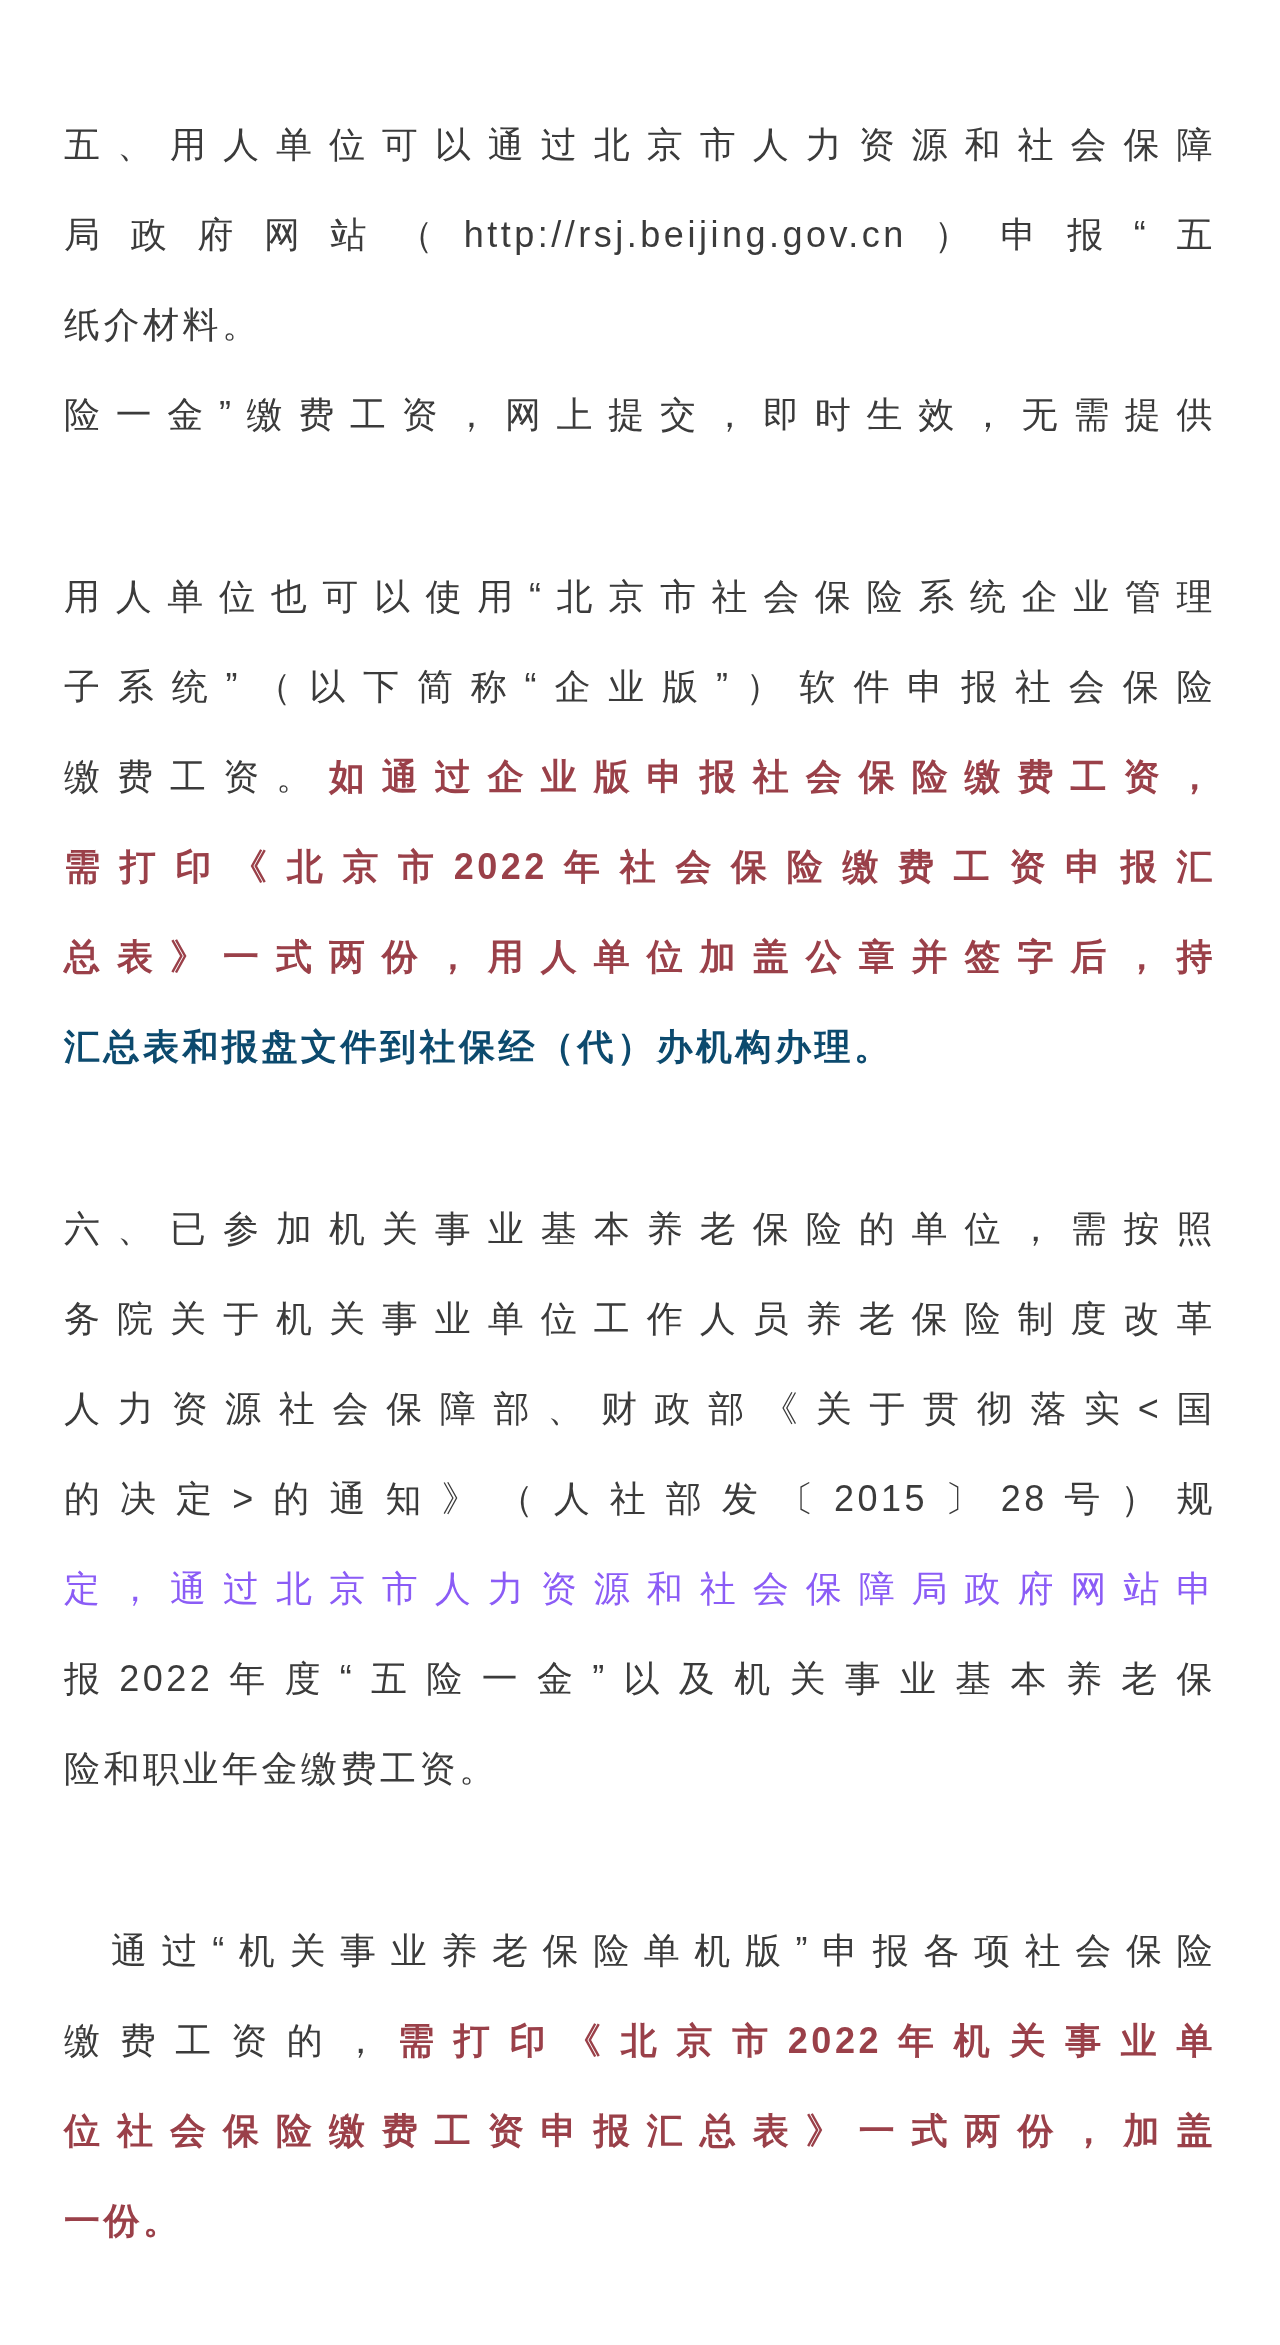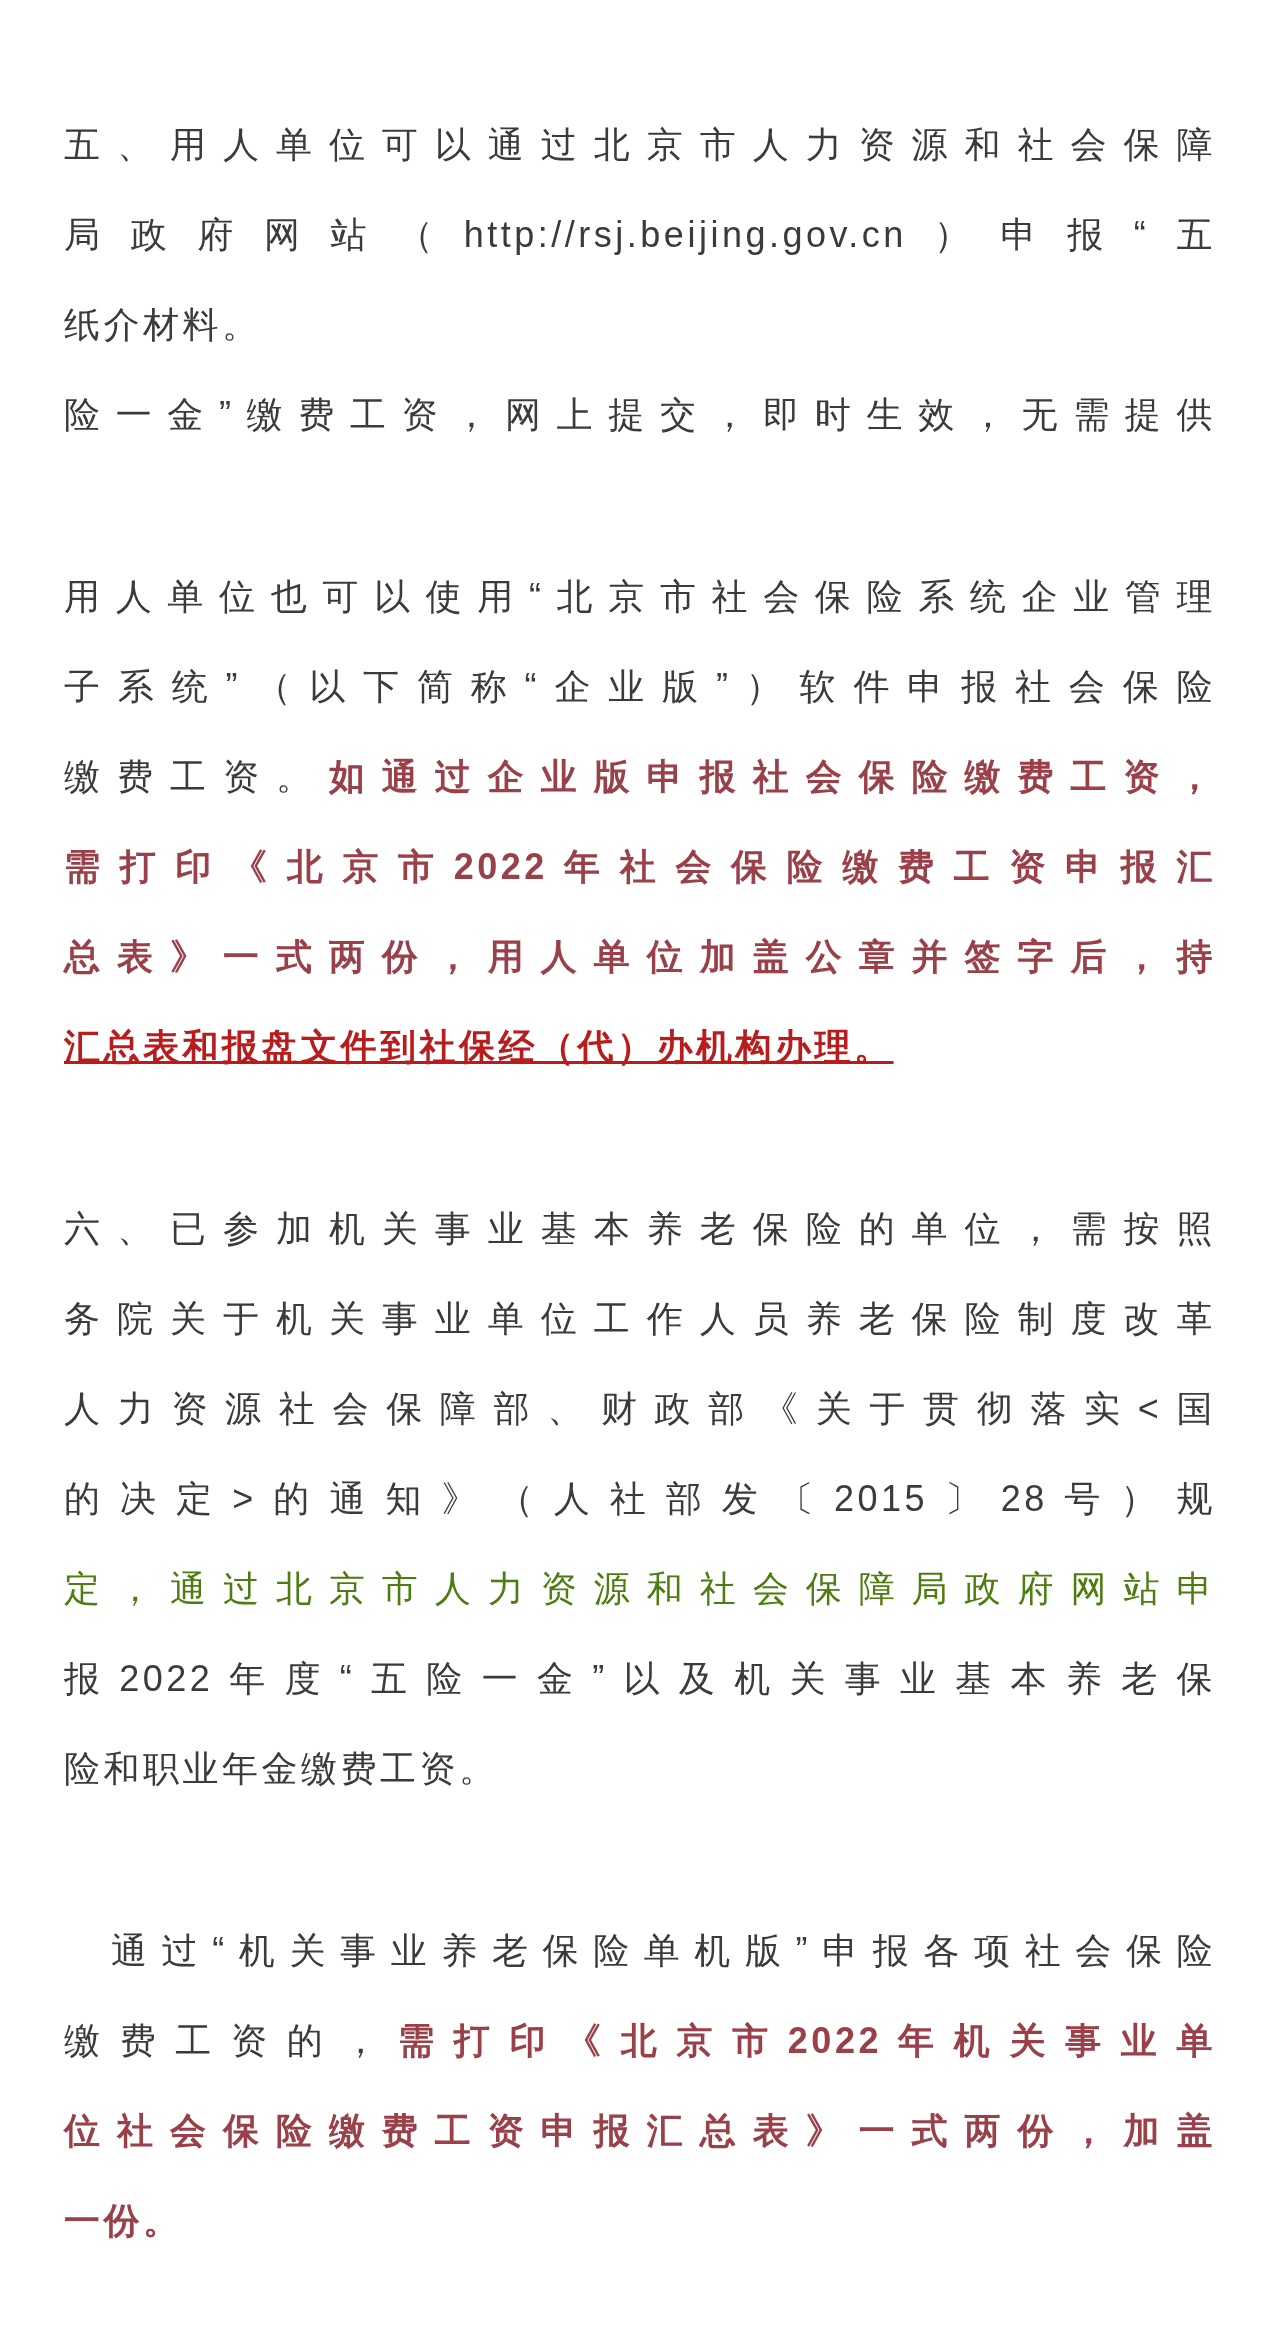--- a/index.html
+++ b/index.html
@@ -48,28 +48,28 @@
       <div class="line fill"><span class="seg" style="color: rgb(59, 59, 59);">局政府网站（http://rsj.beijing.gov.cn）申报“五</span></div>
       <div class="line"><span class="seg" style="color: rgb(59, 59, 59);">纸介材料。</span></div>
       <div class="line fill"><span class="seg" style="color: rgb(59, 59, 59);">险一金”缴费工资，网上提交，即时生效，无需提供</span></div>
     </div>
     <div class="paragraph">
       <div class="line fill"><span class="seg" style="color: rgb(59, 59, 59);">用人单位也可以使用“北京市社会保险系统企业管理</span></div>
       <div class="line fill"><span class="seg" style="color: rgb(59, 59, 59);">子系统”（以下简称“企业版”）软件申报社会保险</span></div>
       <div class="line fill"><span class="seg" style="color: rgb(59, 59, 59);">缴费工资。</span><span class="seg red" style="color: rgb(154, 64, 73);">如通过企业版申报社会保险缴费工资，</span></div>
       <div class="line fill"><span class="seg red" style="color: rgb(154, 64, 73);">需打印《北京市2022年社会保险缴费工资申报汇</span></div>
       <div class="line fill"><span class="seg red" style="color: rgb(154, 64, 73);">总表》一式两份，用人单位加盖公章并签字后，持</span></div>
-      <div class="line"><span class="seg red" style="color: #b91c1c; text-decoration: underline;">汇总表和报盘文件到社保经（代）办机构办理。</span></div>
+      <div class="line"><span class="seg red" style="color: #0c4a6e;">汇总表和报盘文件到社保经（代）办机构办理。</span></div>
     </div>
     <div class="paragraph">
       <div class="line fill"><span class="seg" style="color: rgb(59, 59, 59);">六、已参加机关事业基本养老保险的单位，需按照</span></div>
       <div class="line fill"><span class="seg" style="color: rgb(59, 59, 59);">务院关于机关事业单位工作人员养老保险制度改革</span></div>
       <div class="line fill"><span class="seg" style="color: rgb(59, 59, 59);">人力资源社会保障部、财政部《关于贯彻落实&lt;国</span></div>
       <div class="line fill"><span class="seg" style="color: rgb(59, 59, 59);">的决定&gt;的通知》（人社部发〔2015〕28号）规</span></div>
-      <div class="line fill"><span class="seg" style="color: #4d7c0f;">定，通过北京市人力资源和社会保障局政府网站申</span></div>
+      <div class="line fill"><span class="seg" style="color: #8b5cf6;">定，通过北京市人力资源和社会保障局政府网站申</span></div>
       <div class="line fill"><span class="seg" style="color: rgb(59, 59, 59);">报2022年度“五险一金”以及机关事业基本养老保</span></div>
       <div class="line"><span class="seg" style="color: rgb(59, 59, 59);">险和职业年金缴费工资。</span></div>
     </div>
     <div class="paragraph">
       <div class="line fill"><span class="seg" style="color: rgb(59, 59, 59); margin-left: 47px;">通过“机关事业养老保险单机版”申报各项社会保险</span></div>
       <div class="line fill"><span class="seg" style="color: rgb(59, 59, 59);">缴费工资的，</span><span class="seg red" style="color: rgb(154, 64, 73);">需打印《北京市2022年机关事业单</span></div>
       <div class="line fill"><span class="seg red" style="color: rgb(154, 64, 73);">位社会保险缴费工资申报汇总表》一式两份，加盖</span></div>
       <div class="line"><span class="seg red" style="color: rgb(154, 64, 73); text-align: right;">一份。</span></div>
     </div>
   </div>

